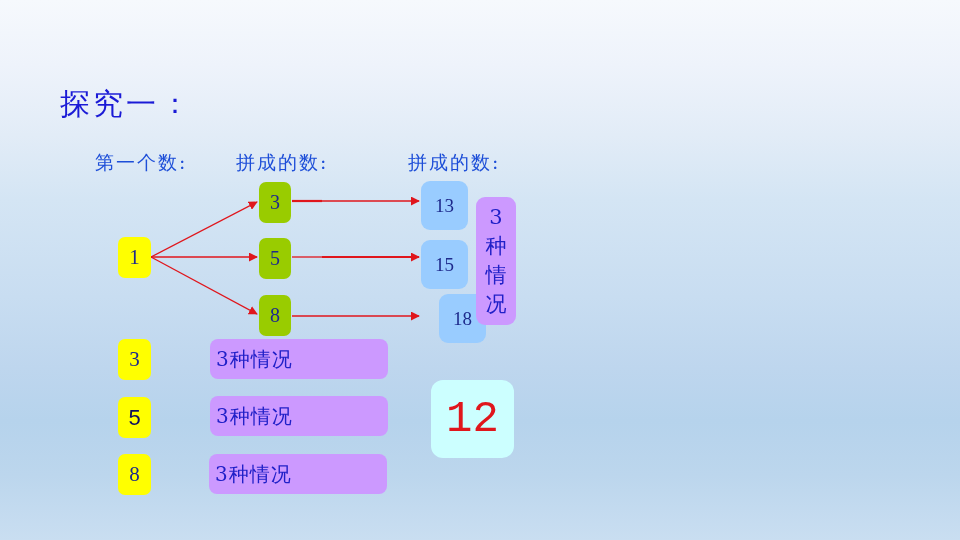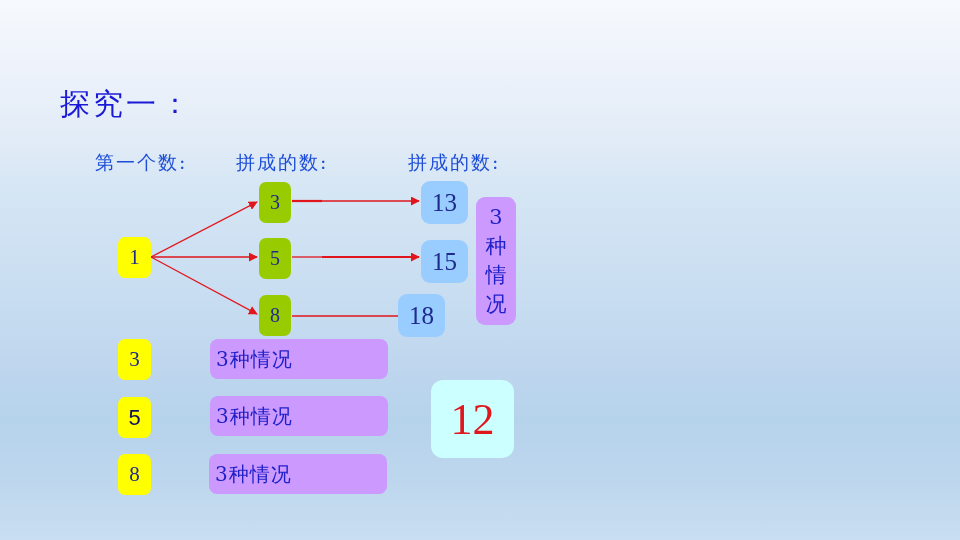--- a/index.html
+++ b/index.html
@@ -64,21 +64,21 @@
       position: absolute;
       display: flex;
       align-items: center;
       justify-content: center;
       border-radius: 7px;
       font-family: "Liberation Serif", serif;
       color: #1e2a8c;
     }
     .yellow { background: #ffff00; font-size: 21px; width: 33px; height: 41px; }
     .green  { background: #99cc00; font-size: 20px; width: 32px; height: 41px; }
-    .blue   { background: #99ccff; font-size: 25px; width: 47px; height: 43px; border-radius: 9px; }
+    .blue   { background: #99ccff; font-size: 19px; width: 47px; height: 49px; border-radius: 9px; }
     .purple { background: #cc99ff; color: #2020c8; }
     .sans   { font-family: "Liberation Sans", sans-serif; color: #101060; font-size: 22px; }
 
     .vertical-case {
       left: 476px;
       top: 197px;
       width: 40px;
       height: 128px;
       border-radius: 9px;
       flex-direction: column;
@@ -103,21 +103,21 @@
 
     .result {
       left: 431px;
       top: 380px;
       width: 83px;
       height: 78px;
       background: #ccffff;
       border-radius: 12px;
       color: #e0161c;
       font-size: 44px;
-      font-family: Liberation Serif, serif;
+      font-family: Liberation Mono, monospace;
     }
 
     svg.arrows {
       position: absolute;
       left: 0;
       top: 0;
       width: 960px;
       height: 540px;
       pointer-events: none;
     }
@@ -153,21 +153,21 @@
 </svg>
 
 <div class="box yellow" style="left:118px; top:237px;">1</div>
 
 <div class="box green" style="left:259px; top:182px;">3</div>
 <div class="box green" style="left:259px; top:238px;">5</div>
 <div class="box green" style="left:259px; top:295px;">8</div>
 
 <div class="box blue" style="left:421px; top:181px;">13</div>
 <div class="box blue" style="left:421px; top:240px;">15</div>
-<div class="box blue" style="left:398px; top:294px;text-align:right;">18</div>
+<div class="box blue" style="left:439px; top:294px;text-align:right;">18</div>
 
 <div class="box purple vertical-case">
   <span>3</span>
   <span>种</span>
   <span>情</span>
   <span>况</span>
 </div>
 
 <div class="box yellow" style="left:118px; top:339px;">3</div>
 <div class="box yellow sans" style="left:118px; top:397px;">5</div>

